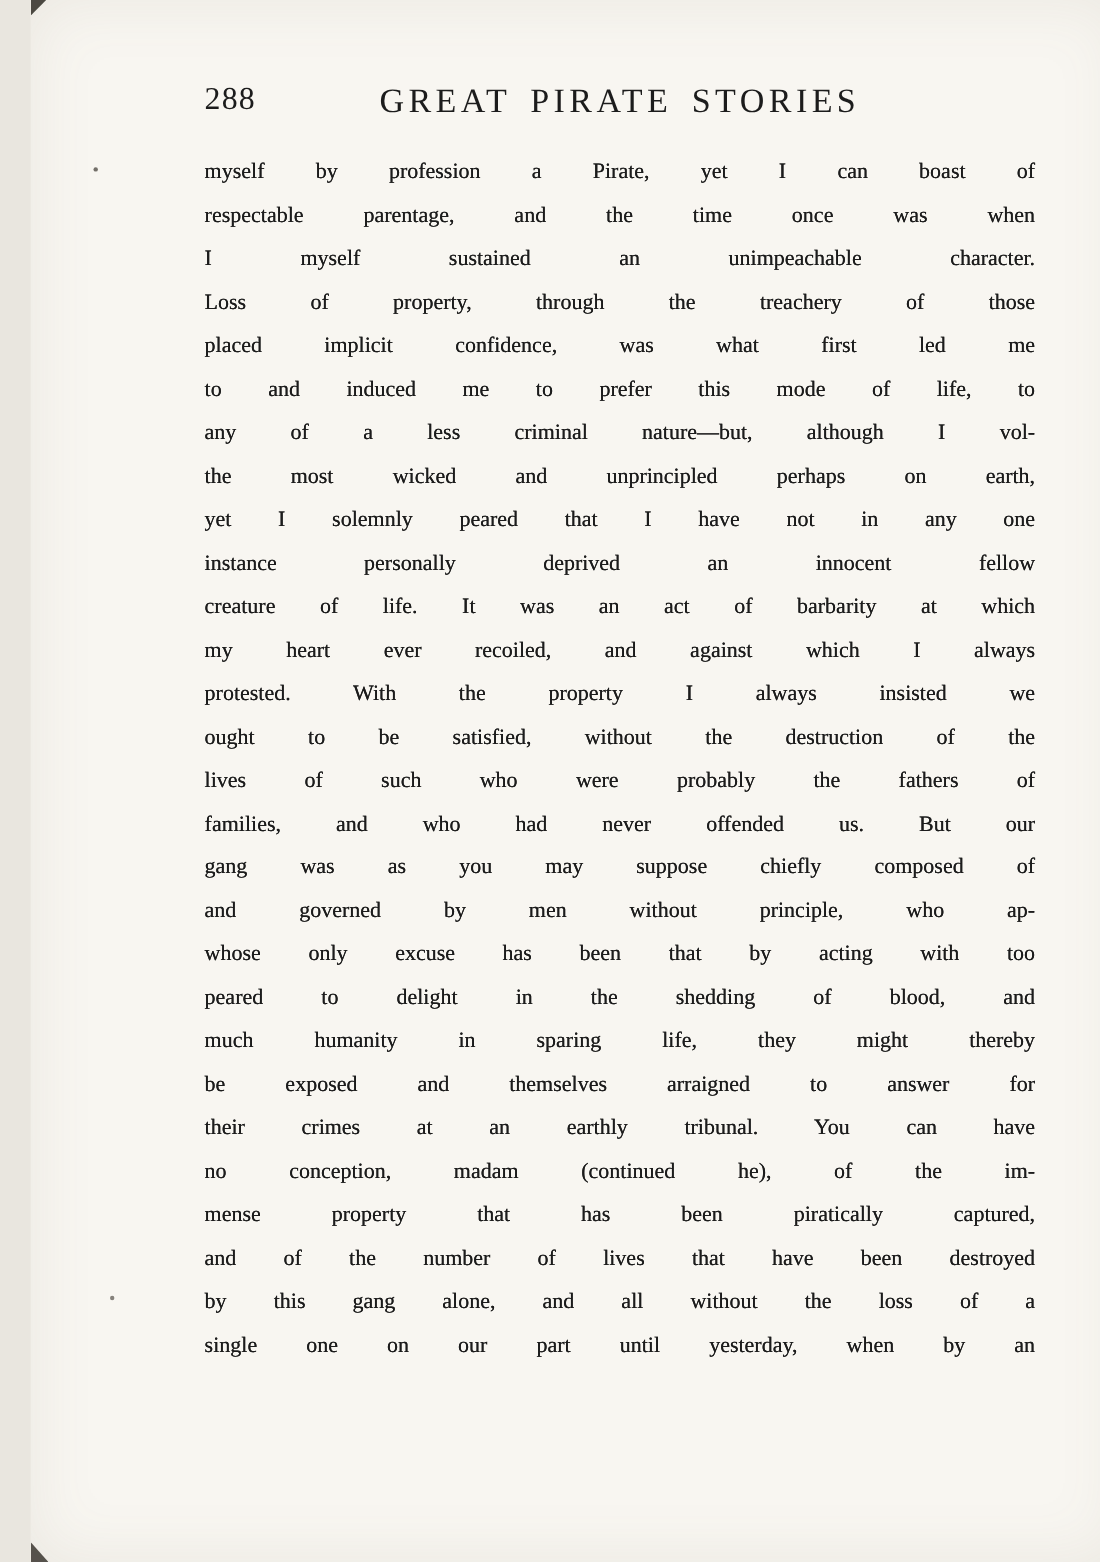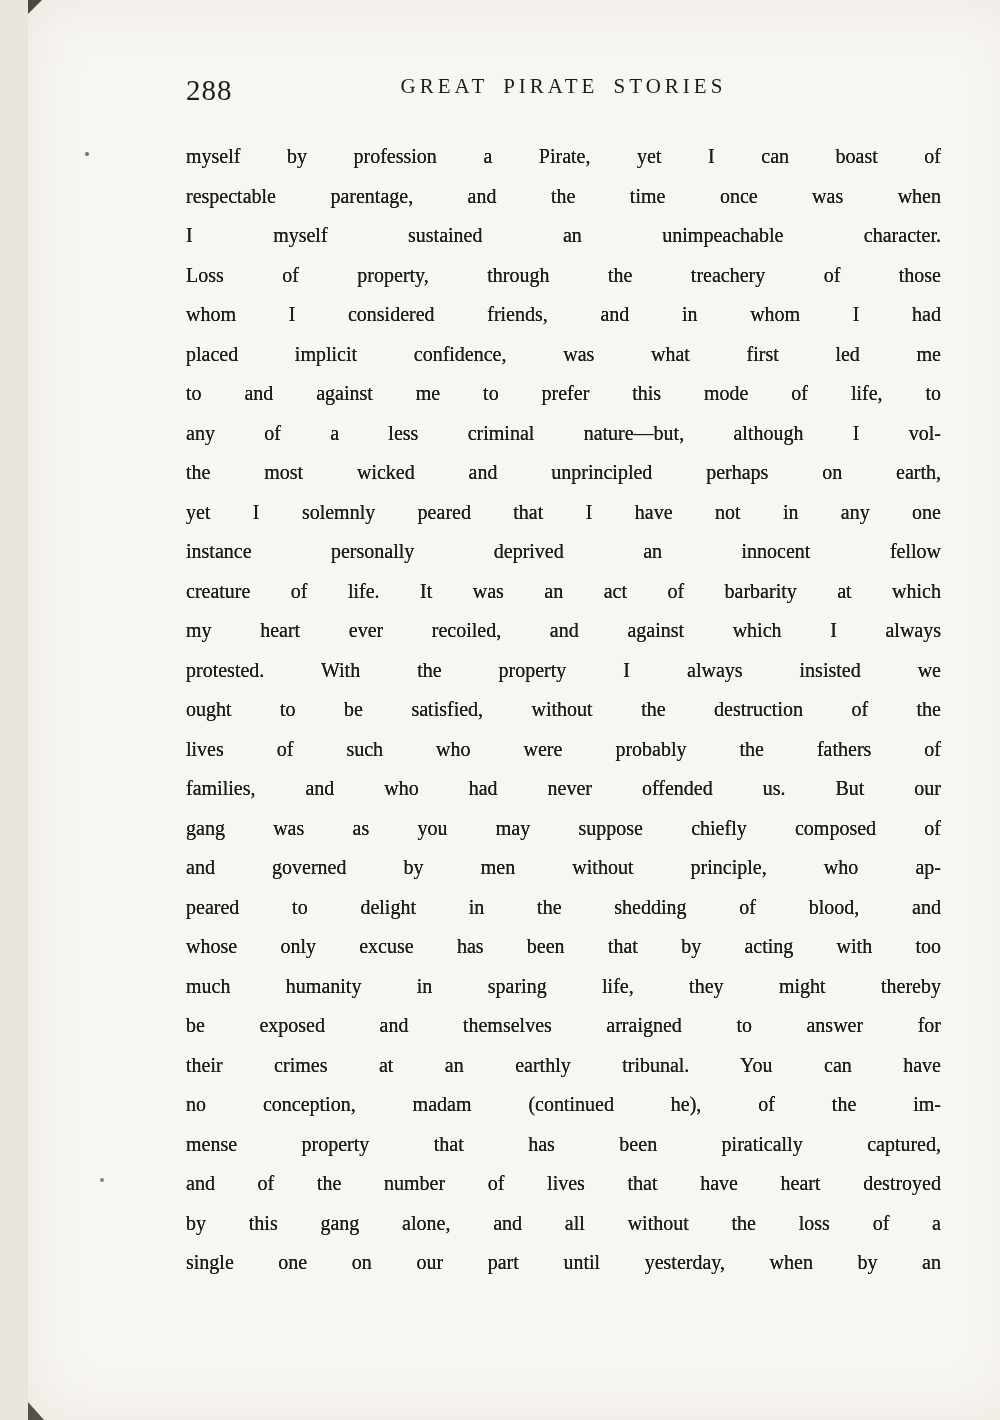--- a/index.html
+++ b/index.html
@@ -43,21 +43,21 @@
     font-size: 29px;
     letter-spacing: 1px;
     color: var(--ink);
   }
   .header-title {
     position: absolute;
     left: 60px;
     right: 60px;
     top: 0;
     text-align: center;
-    font-size: 21px;
+    font-size: 31px;
     letter-spacing: 4px;
     word-spacing: 6px;
     color: var(--ink);
   }
   .text-block {
     position: absolute;
     left: 158px;
     top: 137px;
     width: 755px;
   }
@@ -112,43 +112,42 @@
     <span class="page-number">288</span>
     <span class="header-title">GREAT PIRATE STORIES</span>
   </div>
 
   <div class="text-block">
 
   <div class="text-line">myself by profession a Pirate, yet I can boast of</div>
       <div class="text-line">respectable parentage, and the time once was when</div>
       <div class="text-line">I myself sustained an unimpeachable character.</div>
       <div class="text-line">Loss of property, through the treachery of those</div>
-      <div class="text-line">whom I considered friends, and in whom I had</div>
       <div class="text-line">placed implicit confidence, was what first led me</div>
-      <div class="text-line">to and against me to prefer this mode of life, to</div>
+      <div class="text-line">to and induced me to prefer this mode of life, to</div>
       <div class="text-line">any of a less criminal nature—but, although I vol-</div>
       <div class="text-line">the most wicked and unprincipled perhaps on earth,</div>
       <div class="text-line">yet I solemnly peared that I have not in any one</div>
       <div class="text-line">instance personally deprived an innocent fellow</div>
       <div class="text-line">creature of life.  It was an act of barbarity at which</div>
       <div class="text-line">my heart ever recoiled, and against which I always</div>
       <div class="text-line">protested.  With the property I always insisted we</div>
       <div class="text-line">ought to be satisfied, without the destruction of the</div>
       <div class="text-line">lives of such who were probably the fathers of</div>
       <div class="text-line">families, and who had never offended us.  But our</div>
       <div class="text-line">gang was as you may suppose chiefly composed of</div>
       <div class="text-line">and governed by men without principle, who ap-</div>
+      <div class="text-line">whose only excuse has been that by acting with too</div>
       <div class="text-line">peared to delight in the shedding of blood, and</div>
-      <div class="text-line">whose only excuse has been that by acting with too</div>
       <div class="text-line">much humanity in sparing life, they might thereby</div>
       <div class="text-line">be exposed and themselves arraigned to answer for</div>
       <div class="text-line">their crimes at an earthly tribunal.  You can have</div>
       <div class="text-line">no conception, madam (continued he), of the im-</div>
       <div class="text-line">mense property that has been piratically captured,</div>
-      <div class="text-line">and of the number of lives that have heart destroyed</div>
+      <div class="text-line">and of the number of lives that have been destroyed</div>
       <div class="text-line">by this gang alone, and all without the loss of a</div>
       <div class="text-line">single one on our part until yesterday, when by an</div>
     </div>
 
   <div class="corner-mark corner-top-left"></div>
   <div class="corner-mark corner-bottom-left"></div>
   <div class="speck speck-1"></div>
   <div class="speck speck-2"></div>
   <div class="speck speck-3"></div>
   <div class="edge-shadow-right"></div>

